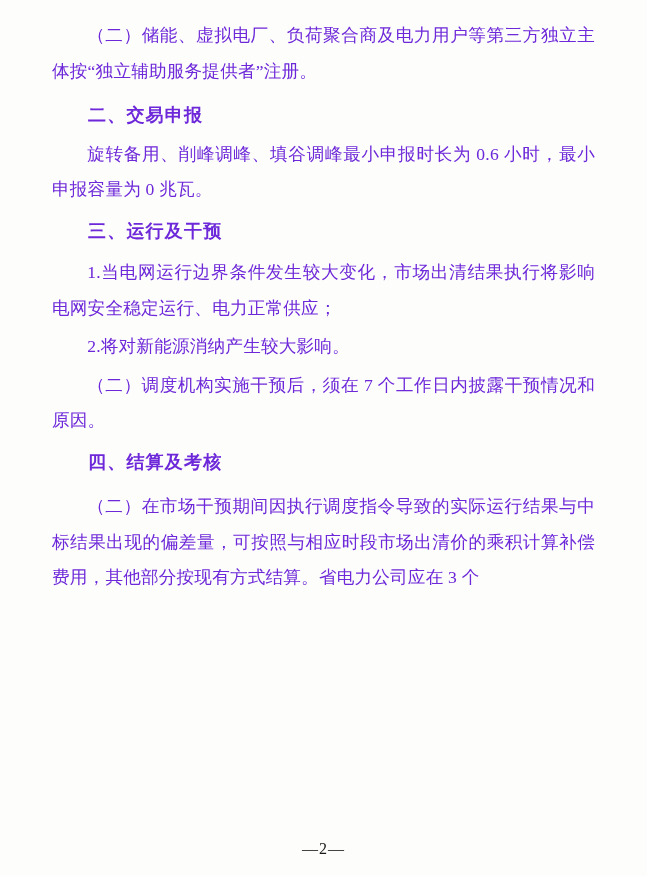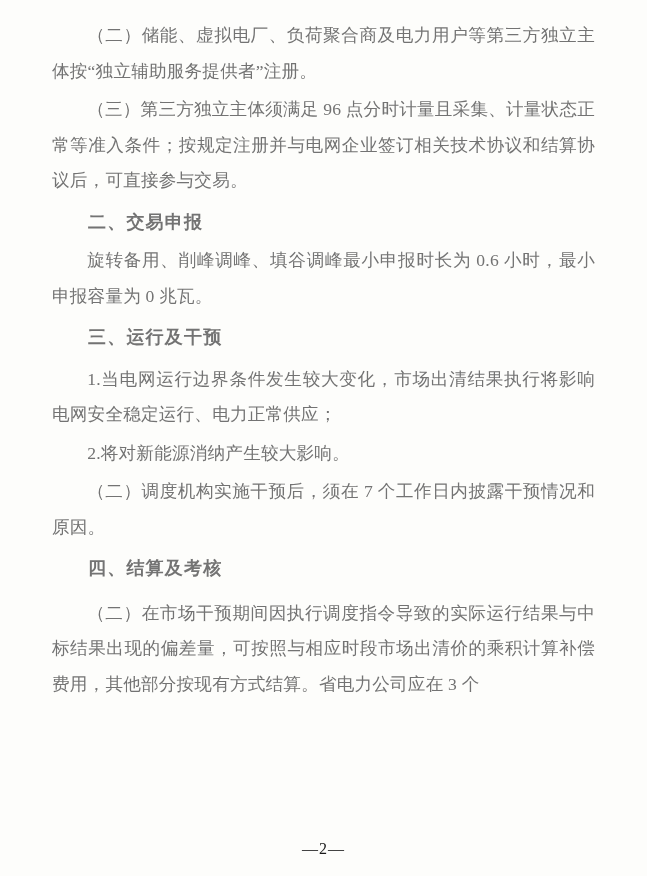--- a/index.html
+++ b/index.html
@@ -20,21 +20,21 @@
     height: 876px;
     background: #fdfdfb;
     box-sizing: border-box;
     padding: 18px 52px 0 52px;
   }
   .doc-body {
     font-size: 17.6px;
     line-height: 35.5px;
     letter-spacing: 0.2px;
     text-align: justify;
-    color: #737373;
+    color: #6d28d9;
   }
   .para {
     margin: 0;
     text-indent: 2em;
     text-align: justify;
   }
   .heading {
     margin: 0;
     text-indent: 2em;
     font-weight: bold;
@@ -60,21 +60,20 @@
 </style>
 </head>
 <body>
 
 <div class="page">
   <div class="doc-body">
 
     <p class="para">（二）储能、虚拟电厂、负荷聚合商及电力用户等第三方独立主体按“独立辅助服务提供者”注册。</p>
     <div class="gap-sm"></div>
 
-    <p class="para">（三）第三方独立主体须满足 96 点分时计量且采集、计量状态正常等准入条件；按规定注册并与电网企业签订相关技术协议和结算协议后，可直接参与交易。</p>
     <div class="gap-md"></div>
 
     <p class="heading">二、交易申报</p>
     <div class="gap-sm"></div>
 
     <p class="para">旋转备用、削峰调峰、填谷调峰最小申报时长为 0.6 小时，最小申报容量为 0 兆瓦。</p>
     <div class="gap-md"></div>
 
     <p class="heading">三、运行及干预</p>
     <div class="gap-sm"></div>

